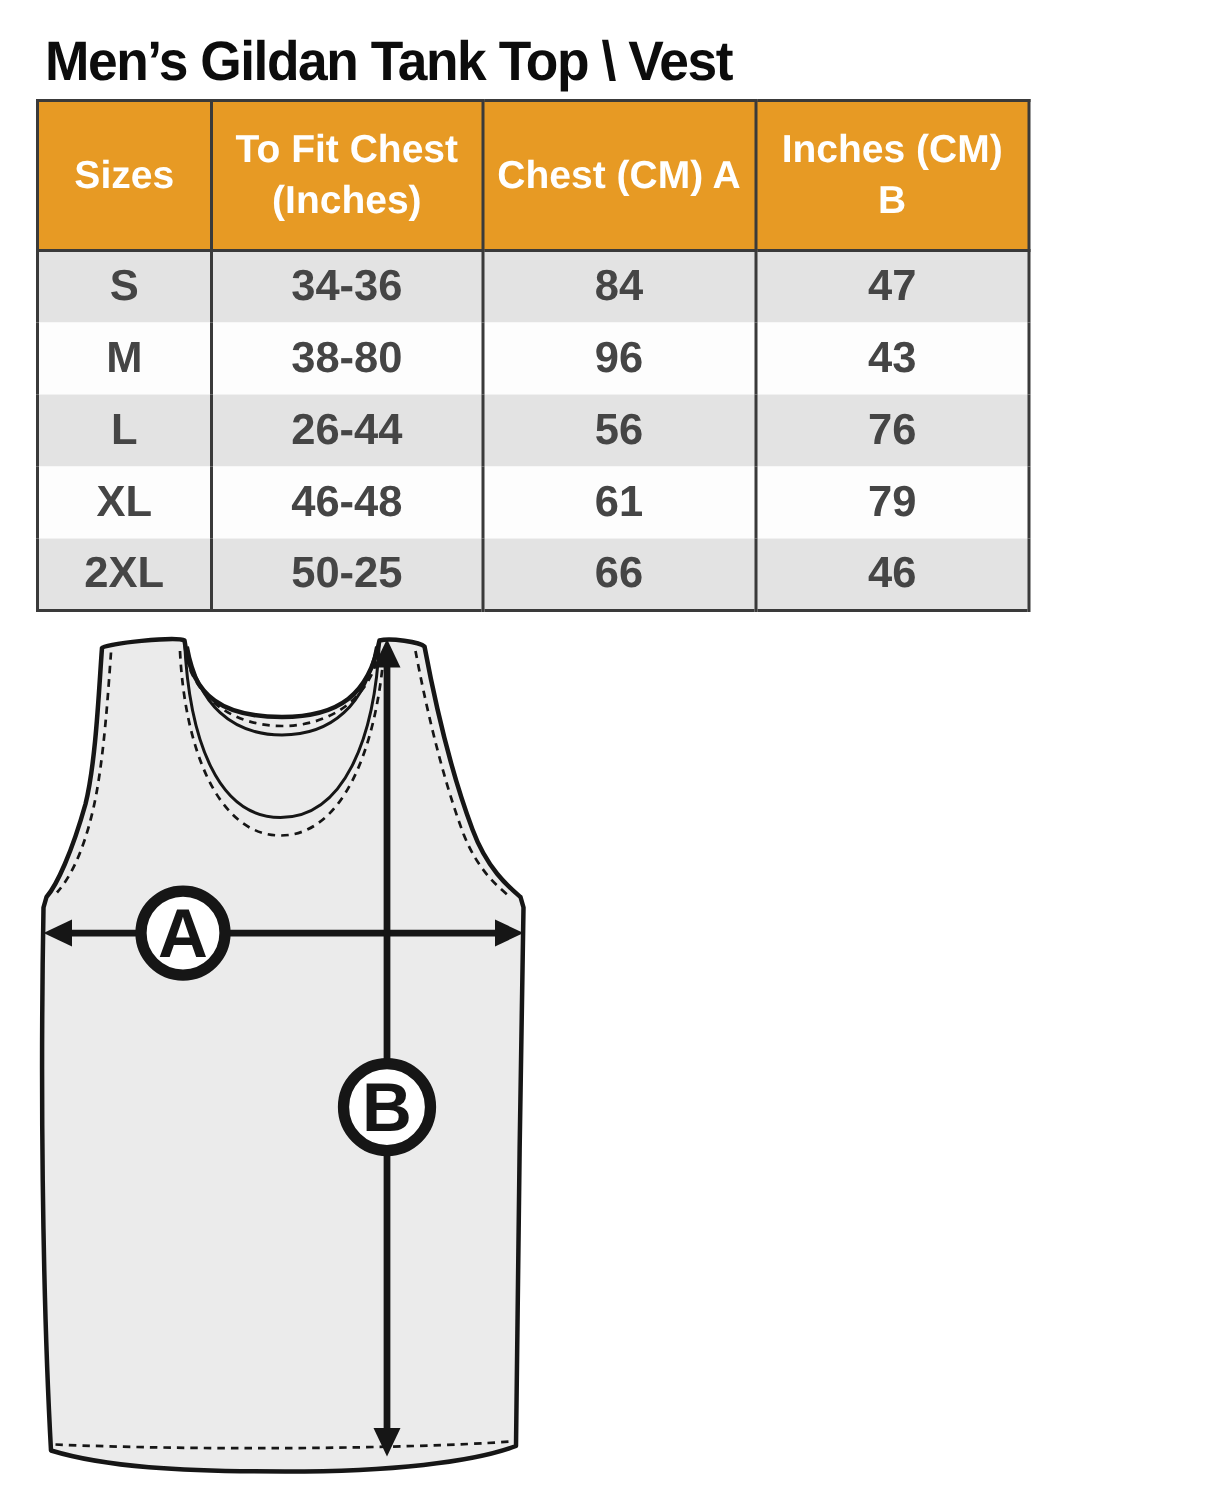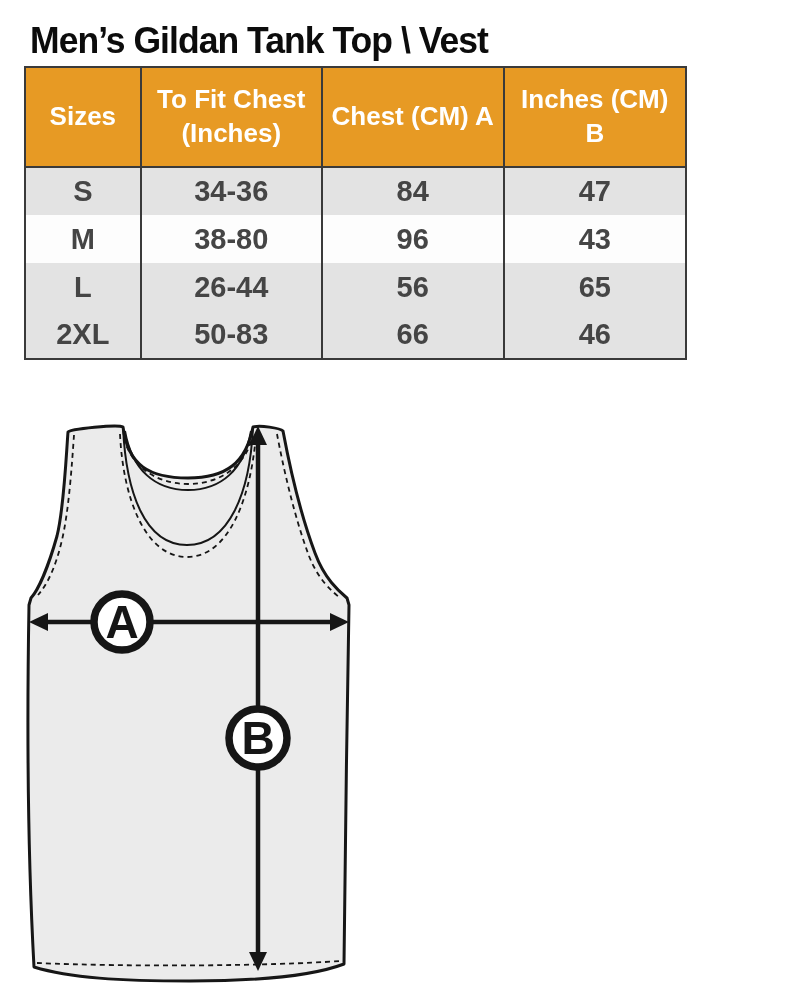--- a/index.html
+++ b/index.html
@@ -93,25 +93,31 @@
       <tr class="row-white">
         <td>M</td>
         <td>38-80</td>
         <td>96</td>
         <td>43</td>
       </tr>
       <tr class="row-gray">
         <td>L</td>
         <td>26-44</td>
         <td>56</td>
-        <td>65</td>
+        <td>76</td>
+      </tr>
+      <tr class="row-white">
+        <td>XL</td>
+        <td>46-48</td>
+        <td>61</td>
+        <td>79</td>
       </tr>
       <tr class="row-gray">
         <td>2XL</td>
-        <td>50-83</td>
+        <td>50-25</td>
         <td>66</td>
         <td>46</td>
       </tr>
     </tbody>
   </table>
 
   <svg class="diagram" width="390" height="582" viewBox="0 0 390 582">
 
     <path class="outline" d="M 58 14
          C 60 11, 108 6, 113 9

